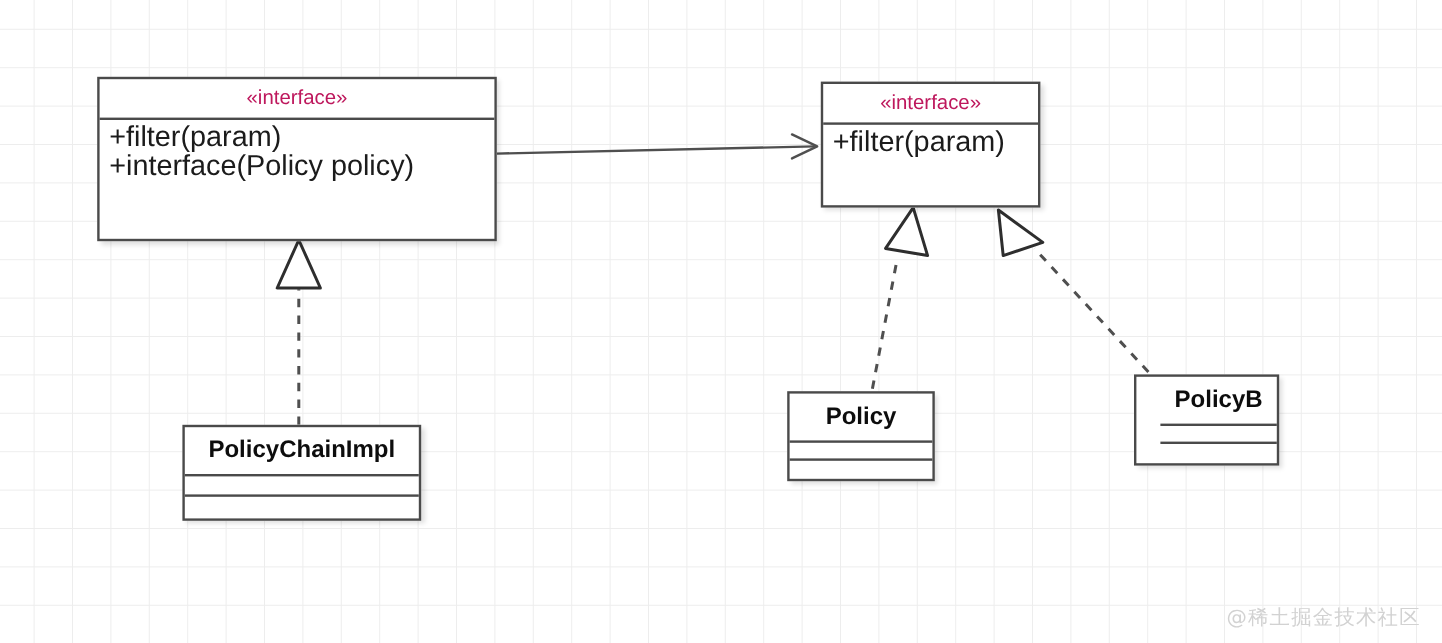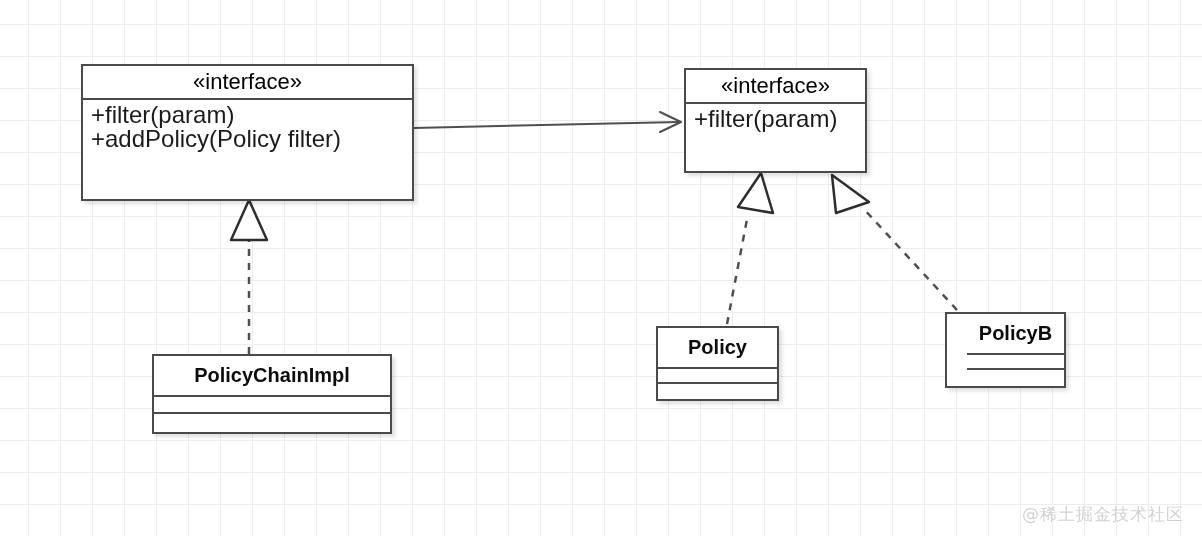--- a/index.html
+++ b/index.html
@@ -35,22 +35,22 @@
     box-shadow: 3px 3px 4px rgba(0,0,0,0.13);
     z-index: 3;
   }
   .compartment-head {
     text-align: center;
     color: #111111;
     padding: 5px 6px 6px 6px;
     box-sizing: border-box;
   }
   .stereotype {
-    font-size: 22px;
-    color: #000000;
+    font-size: 17px;
+    color: #be185d;
     line-height: 21px;
     white-space: nowrap;
   }
   .class-name {
     font-size: 20px;
     font-weight: bold;
     color: #0d0d0d;
     line-height: 25px;
     white-space: nowrap;
   }
@@ -67,21 +67,21 @@
     line-height: 24px;
     white-space: nowrap;
     text-align: left;
   }
   .compartment-empty {
     box-sizing: border-box;
   }
   
   #cls-policychain     { left: 81px;  top: 64px;  width: 333px; height: 137px; }
   #cls-policy          { left: 684px; top: 68px;  width: 183px; height: 105px; }
-  #cls-policychainimpl { left: 152px; top: 354px; width: 240px; height: 80px; }
+  #cls-policychainimpl { left: 152px; top: 354px; width: 199px; height: 80px; }
   #cls-policya         { left: 656px; top: 326px; width: 123px; height: 75px; }
   #cls-policyb         { left: 945px; top: 312px; width: 121px; height: 76px; padding-left: 20px; }
 
   #watermark {
     position: absolute;
     right: 18px;
     bottom: 10px;
     font-size: 17px;
     color: #d2d2d2;
     letter-spacing: 1px;
@@ -121,21 +121,21 @@
       <polygon points="832,175 836,213 869,202" fill="#ffffff" stroke="#2e2e2e" stroke-width="2.5" stroke-linejoin="round"></polygon>
     </g>
   </svg>
 
   <div class="uml-class" id="cls-policychain">
     <div class="compartment-head">
       <div class="stereotype">«interface»</div>
     </div>
     <div class="divider compartment-body">
       <div class="member">+filter(param)</div>
-      <div class="member">+addPolicy(Policy filter)</div>
+      <div class="member">+interface(Policy policy)</div>
     </div>
   </div>
 
   <div class="uml-class" id="cls-policy">
     <div class="compartment-head">
       <div class="stereotype">«interface»</div>
     </div>
     <div class="divider compartment-body">
       <div class="member">+filter(param)</div>
     </div>

